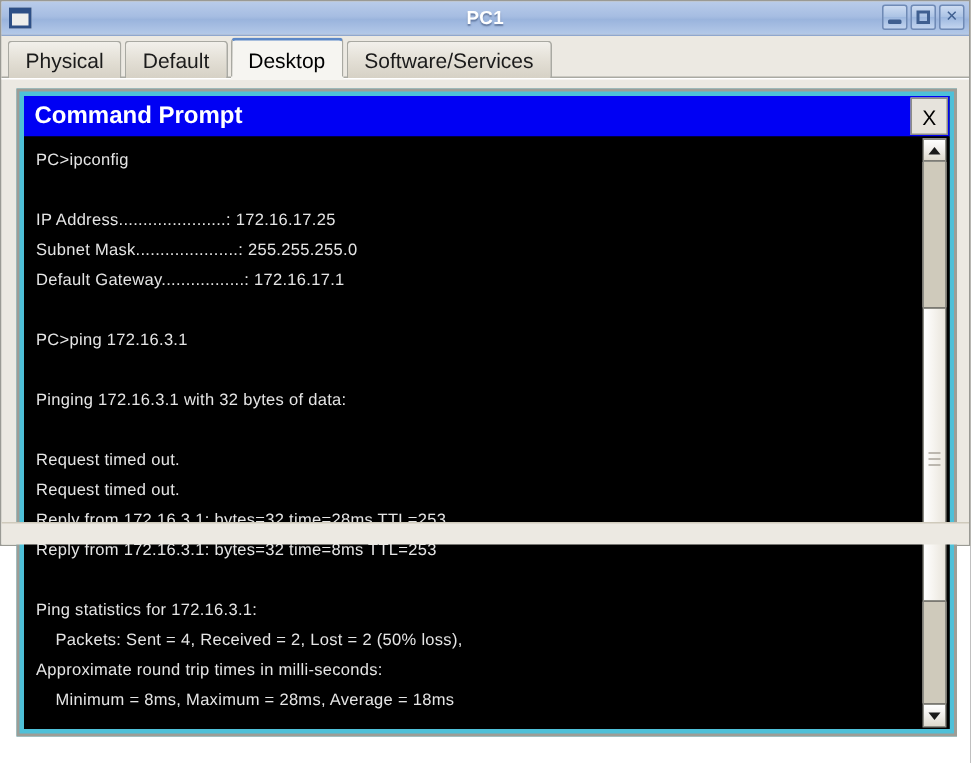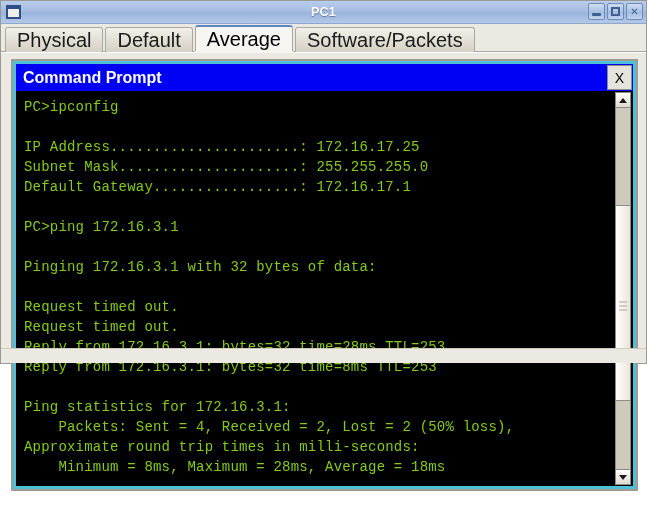--- a/index.html
+++ b/index.html
@@ -111,21 +111,21 @@
     left: 0; right: 0; bottom: 0;
     height: 1px;
     background: #a9a9a2;
   }
   .tab {
     height: 25px;
     box-sizing: border-box;
     padding: 0 11px;
     display: flex;
     align-items: center;
-    font-size: 20px;
+    font-size: 14px;
     color: #1b1b1b;
     background: linear-gradient(to bottom, #f2f0eb 0%, #e2ded4 55%, #d6d1c5 100%);
     border: 1px solid #a9a9a2;
     border-bottom: none;
     border-radius: 3px 3px 0 0;
     margin-right: 2px;
     cursor: pointer;
     position: relative;
     z-index: 1;
   }
@@ -208,24 +208,24 @@
   #cp-body {
     flex: 1 1 auto;
     display: flex;
     background: #000000;
     overflow: hidden;
   }
   #terminal-output {
     flex: 1 1 auto;
     padding: 6px 0 0 8px;
     margin: 0;
-    font-family: Liberation Mono, monospace;
-    font-size: 14px;
+    font-family: Liberation Sans, sans-serif;
+    font-size: 11px;
     line-height: 20px;
-    color: #84cc16;
+    color: #e5e5e5;
     white-space: pre;
     overflow: hidden;
     letter-spacing: 0.2px;
   }
 
   
   #terminal-scrollbar {
     flex: 0 0 18px;
     background: #000000;
     display: flex;
@@ -311,24 +311,24 @@
   </div>
 
   <div id="tab-bar">
     <div class="tab">
       <span>Physical</span>
     </div>
     <div class="tab">
       <span>Default</span>
     </div>
     <div class="tab selected">
-      <span>Average</span>
+      <span>Desktop</span>
     </div>
     <div class="tab">
-      <span>Software/Packets</span>
+      <span>Software/Services</span>
     </div>
   </div>
 
   <div id="tab-content"></div>
 
   <div id="command-prompt-window">
     <div id="cp-inner">
 
       <div id="cp-title-bar">
         <span id="cp-title-text">Command Prompt</span>

